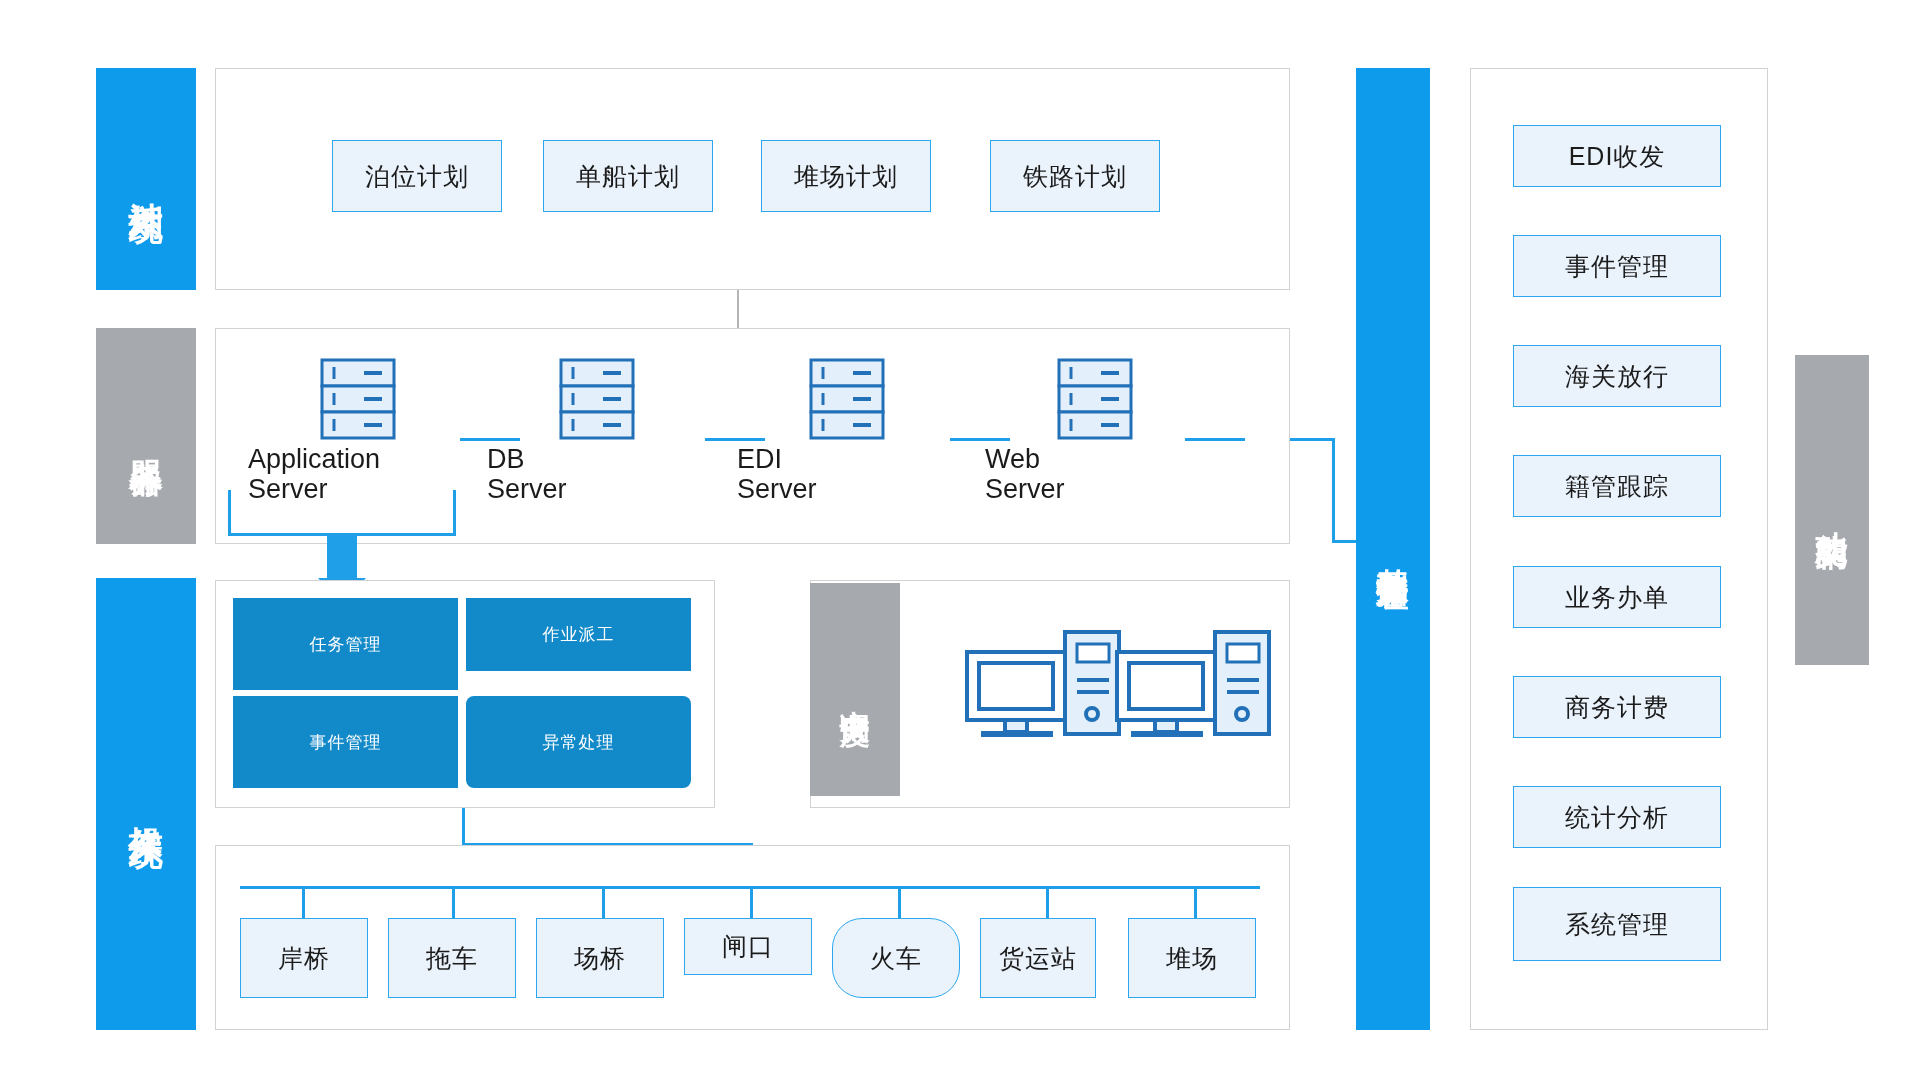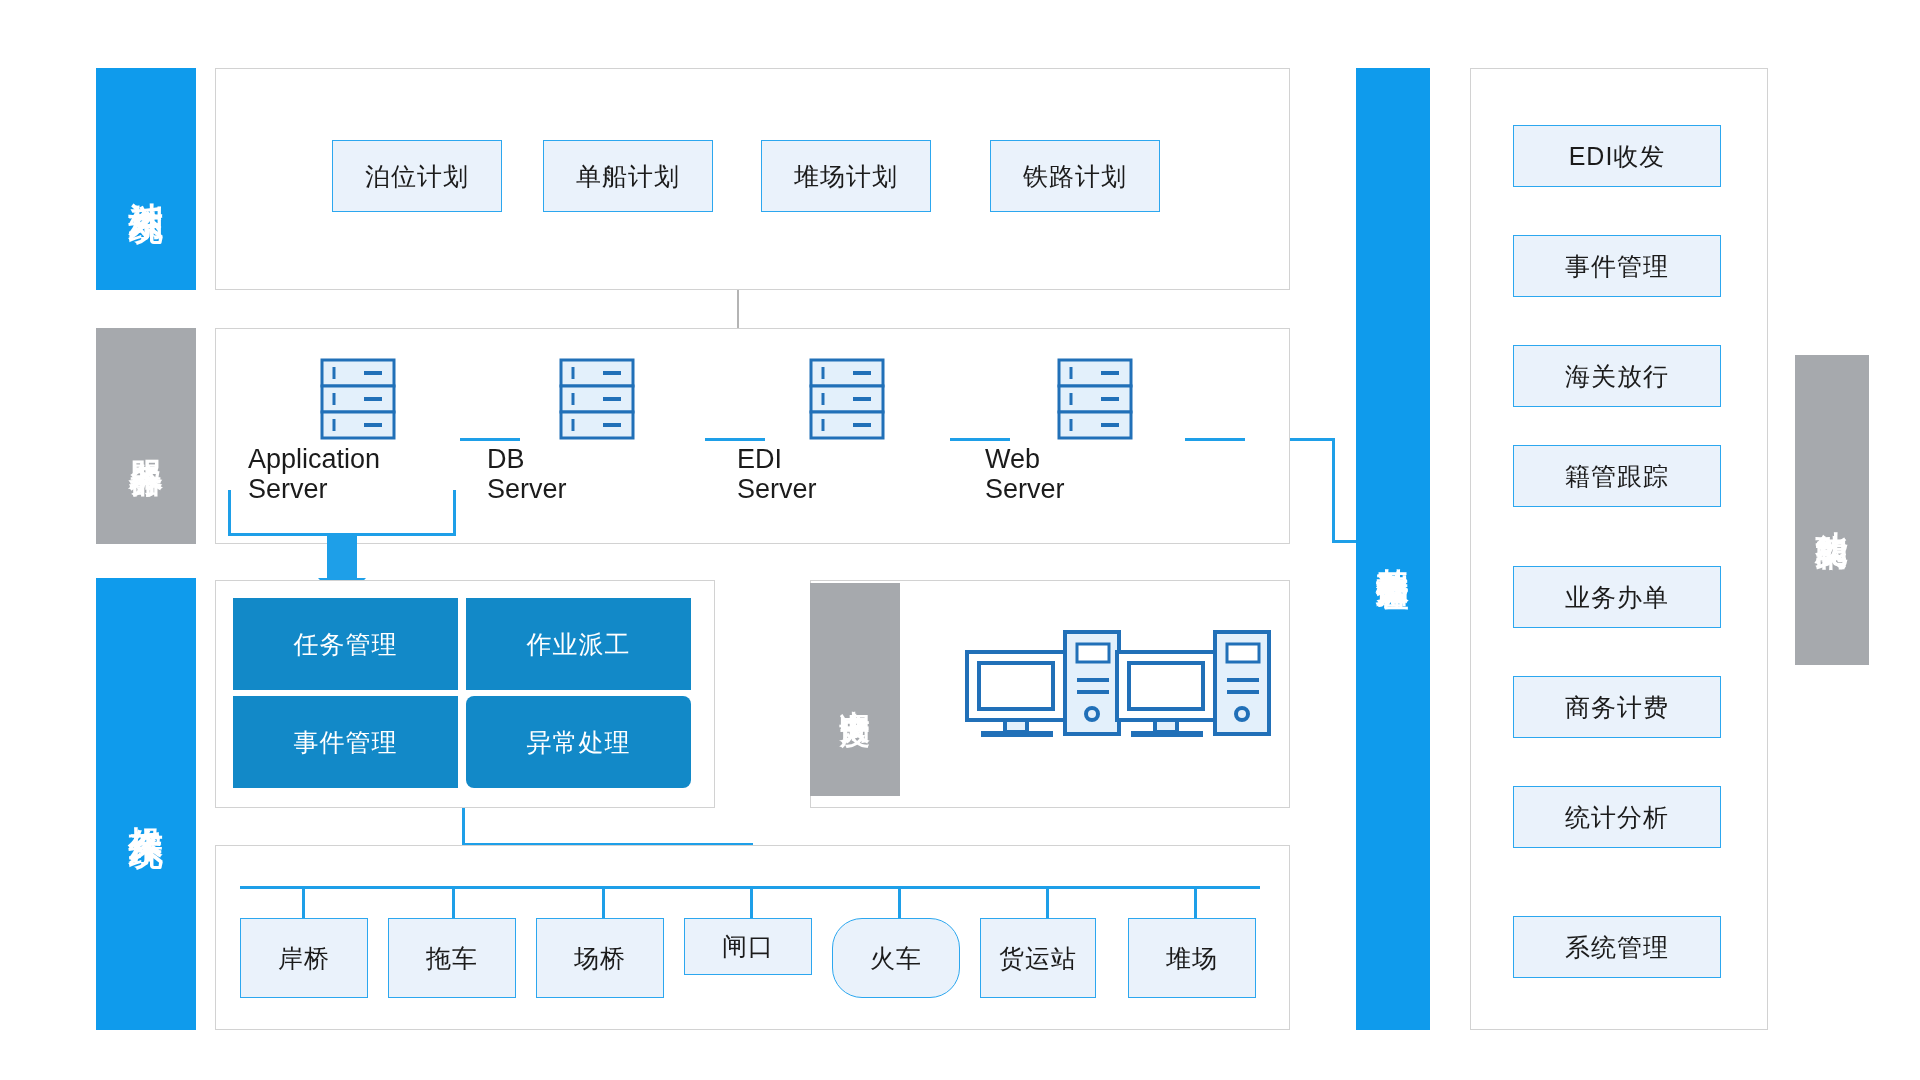--- a/index.html
+++ b/index.html
@@ -42,21 +42,21 @@
     font-size: 25px;
     letter-spacing: 1px;
   }
 
   
   .sbox {
     position: absolute;
     background: #1289c8;
     display: flex; align-items: center; justify-content: center;
     color: #ffffff;
-    font-size: 25px;
+    font-size: 17px;
     letter-spacing: 1px;
   }
 
   
   .server { position: absolute; }
   .server .label {
     position: absolute;
     top: 86px; left: 50%; transform: translateX(-50%);
     width: 220px; text-align: left;
     font-size: 27px; line-height: 1.12; color: #1b1b1b;
@@ -194,21 +194,21 @@
 
   <div class="vbar blue" style="left:96px; top:578px; width:100px; height:452px; font-size:34px;">
     <span>操作系统</span>
   </div>
 
   <div class="panel" style="left:215px; top:580px; width:500px; height:228px;"></div>
 
   <div class="sbox" style="left:233px; top:598px; width:225px; height:92px;">
     <span>任务管理</span>
   </div>
-  <div class="sbox" style="left:466px; top:598px; width:225px; height:92px;justify-content:center;">
+  <div class="sbox" style="left:466px; top:598px; width:225px; height:73px;justify-content:center;">
     <span>作业派工</span>
   </div>
   <div class="sbox" style="left:233px; top:696px; width:225px; height:92px;">
     <span>事件管理</span>
   </div>
   <div class="sbox" style="left:466px; top:696px; width:225px; height:92px;border-radius:8px;">
     <span>异常处理</span>
   </div>
 
   <div class="panel" style="left:810px; top:580px; width:480px; height:228px;"></div>
@@ -287,33 +287,33 @@
 
   <div class="lbox" style="left:1513px; top:125px; width:208px; height:62px;">
     <span>EDI收发</span>
   </div>
   <div class="lbox" style="left:1513px; top:235px; width:208px; height:62px;">
     <span>事件管理</span>
   </div>
   <div class="lbox" style="left:1513px; top:345px; width:208px; height:62px;">
     <span>海关放行</span>
   </div>
-  <div class="lbox" style="left:1513px; top:445px; width:208px; height:62px;">
+  <div class="lbox" style="left:1513px; top:455px; width:208px; height:62px;">
     <span>籍管跟踪</span>
   </div>
   <div class="lbox" style="left:1513px; top:566px; width:208px; height:62px;">
     <span>业务办单</span>
   </div>
   <div class="lbox" style="left:1513px; top:676px; width:208px; height:62px;">
     <span>商务计费</span>
   </div>
   <div class="lbox" style="left:1513px; top:786px; width:208px; height:62px;">
     <span>统计分析</span>
   </div>
-  <div class="lbox" style="left:1513px; top:916px; width:208px; height:62px;align-items:center;">
+  <div class="lbox" style="left:1513px; top:887px; width:208px; height:74px;align-items:center;">
     <span>系统管理</span>
   </div>
 
   <div class="vbar gray" style="left:1795px; top:355px; width:74px; height:310px; font-size:32px;">
     <span>功能架构</span>
   </div>
 
 </div>
 
 </body></html>

